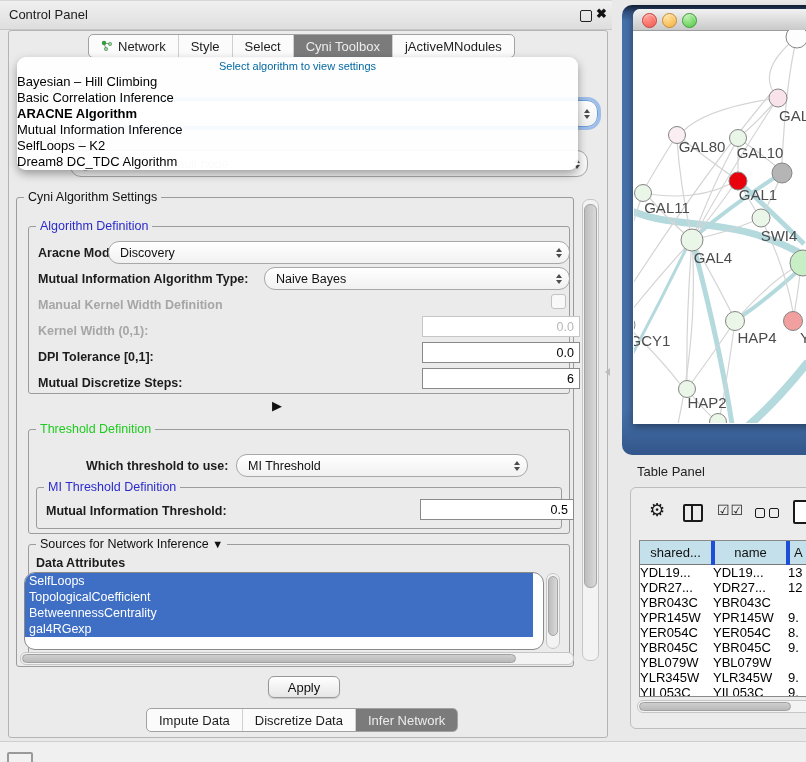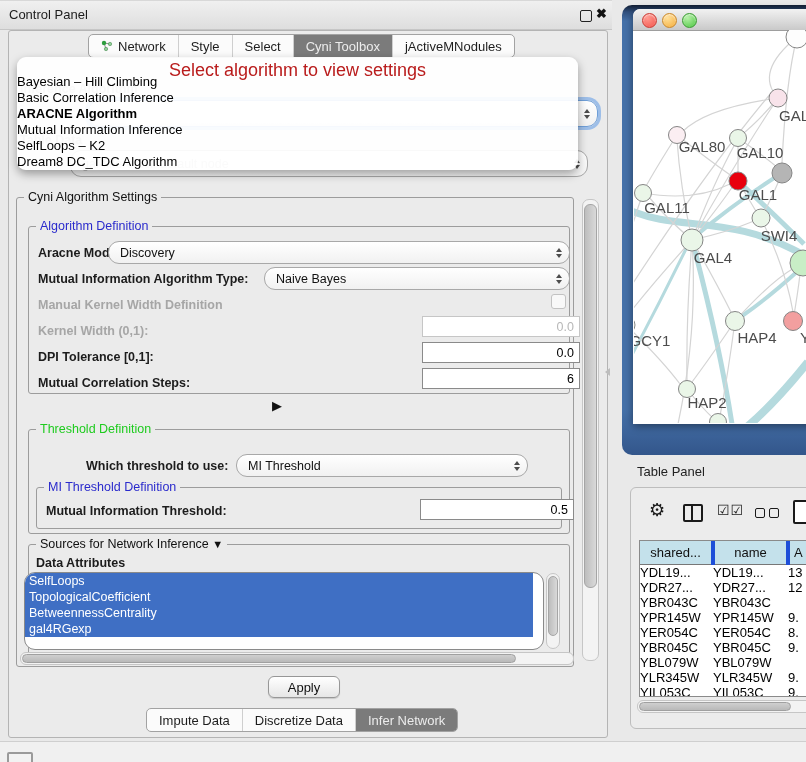--- a/index.html
+++ b/index.html
@@ -31,21 +31,21 @@
   .combo .val{position:absolute;left:11px;top:50%;transform:translateY(-50%);font-size:12.5px;color:#111;white-space:nowrap;}
   .combo .spin{position:absolute;right:7px;top:50%;transform:translateY(-50%);display:flex;flex-direction:column;gap:2px;}
   .tri-up{width:0;height:0;border-left:3.5px solid transparent;border-right:3.5px solid transparent;border-bottom:4.5px solid #4c4c4c;}
   .tri-dn{width:0;height:0;border-left:3.5px solid transparent;border-right:3.5px solid transparent;border-top:4.5px solid #4c4c4c;}
   .combo.focus{box-shadow:0 0 0 3px rgba(105,160,230,.6);border-color:#6f9fd8;}
   .combo .ghostval{color:#b9b9b9;}
 
   
   .dropdown{left:17px;top:57px;width:561px;height:113px;background:rgba(255,255,255,.93);
     border-radius:9px;box-shadow:0 4px 10px rgba(0,0,0,.35);z-index:50;}
-  .dd-prompt{text-align:center;font-size:18px;color:#b91c1c;padding-top:3px;height:14px;}
+  .dd-prompt{text-align:center;font-size:11px;color:#0369a1;padding-top:3px;height:14px;}
   .dd-item{font-size:13px;color:#000;line-height:16px;padding-left:0;white-space:nowrap;}
   .dd-item.bold{font-weight:bold;}
 
   
   .gbox{border:1px solid #9c9c9c;border-radius:3px;}
   .legend{position:absolute;background:#ebebeb;padding:0 4px;font-size:12.5px;color:#111;white-space:nowrap;z-index:5;}
   .legend.blue{color:#2a2acc;}
   .legend.green{color:#1ecb1e;}
   .flabel{position:absolute;font-size:12.5px;font-weight:bold;color:#1c1c1c;white-space:nowrap;}
   .flabel.dis{color:#a6a6a6;}
@@ -205,21 +205,21 @@
 
   <span class="flabel dis" style="left:38px;top:298px;">Manual Kernel Width Definition</span>
   <div class="abs checkbox" style="left:551px;top:294px;width:13px;height:13px;"></div>
 
   <span class="flabel dis" style="left:38px;top:324px;">Kernel Width (0,1):</span>
   <div class="abs tfield dis" style="left:422px;top:316px;width:146px;height:19px;">0.0</div>
 
   <span class="flabel" style="left:38px;top:350px;">DPI Tolerance [0,1]:</span>
   <div class="abs tfield" style="left:422px;top:342px;width:146px;height:19px;">0.0</div>
 
-  <span class="flabel" style="left:38px;top:376px;">Mutual Correlation Steps:</span>
+  <span class="flabel" style="left:38px;top:376px;">Mutual Discretize Steps:</span>
   <div class="abs tfield" style="left:422px;top:368px;width:146px;height:19px;">6</div>
 
   <span class="abs arrow-glyph" style="left:272px;top:398px;font-size:13px;">▶</span>
 
   <span class="legend green" style="left:36px;top:422px;">Threshold Definition</span>
   <div class="abs gbox" style="left:28px;top:429px;width:540px;height:103px;"></div>
 
   <span class="flabel" style="left:86px;top:459px;">Which threshold to use:</span>
   <div class="abs combo" style="left:236px;top:454px;width:290px;height:21px;">
     <span class="val">MI Threshold</span>

